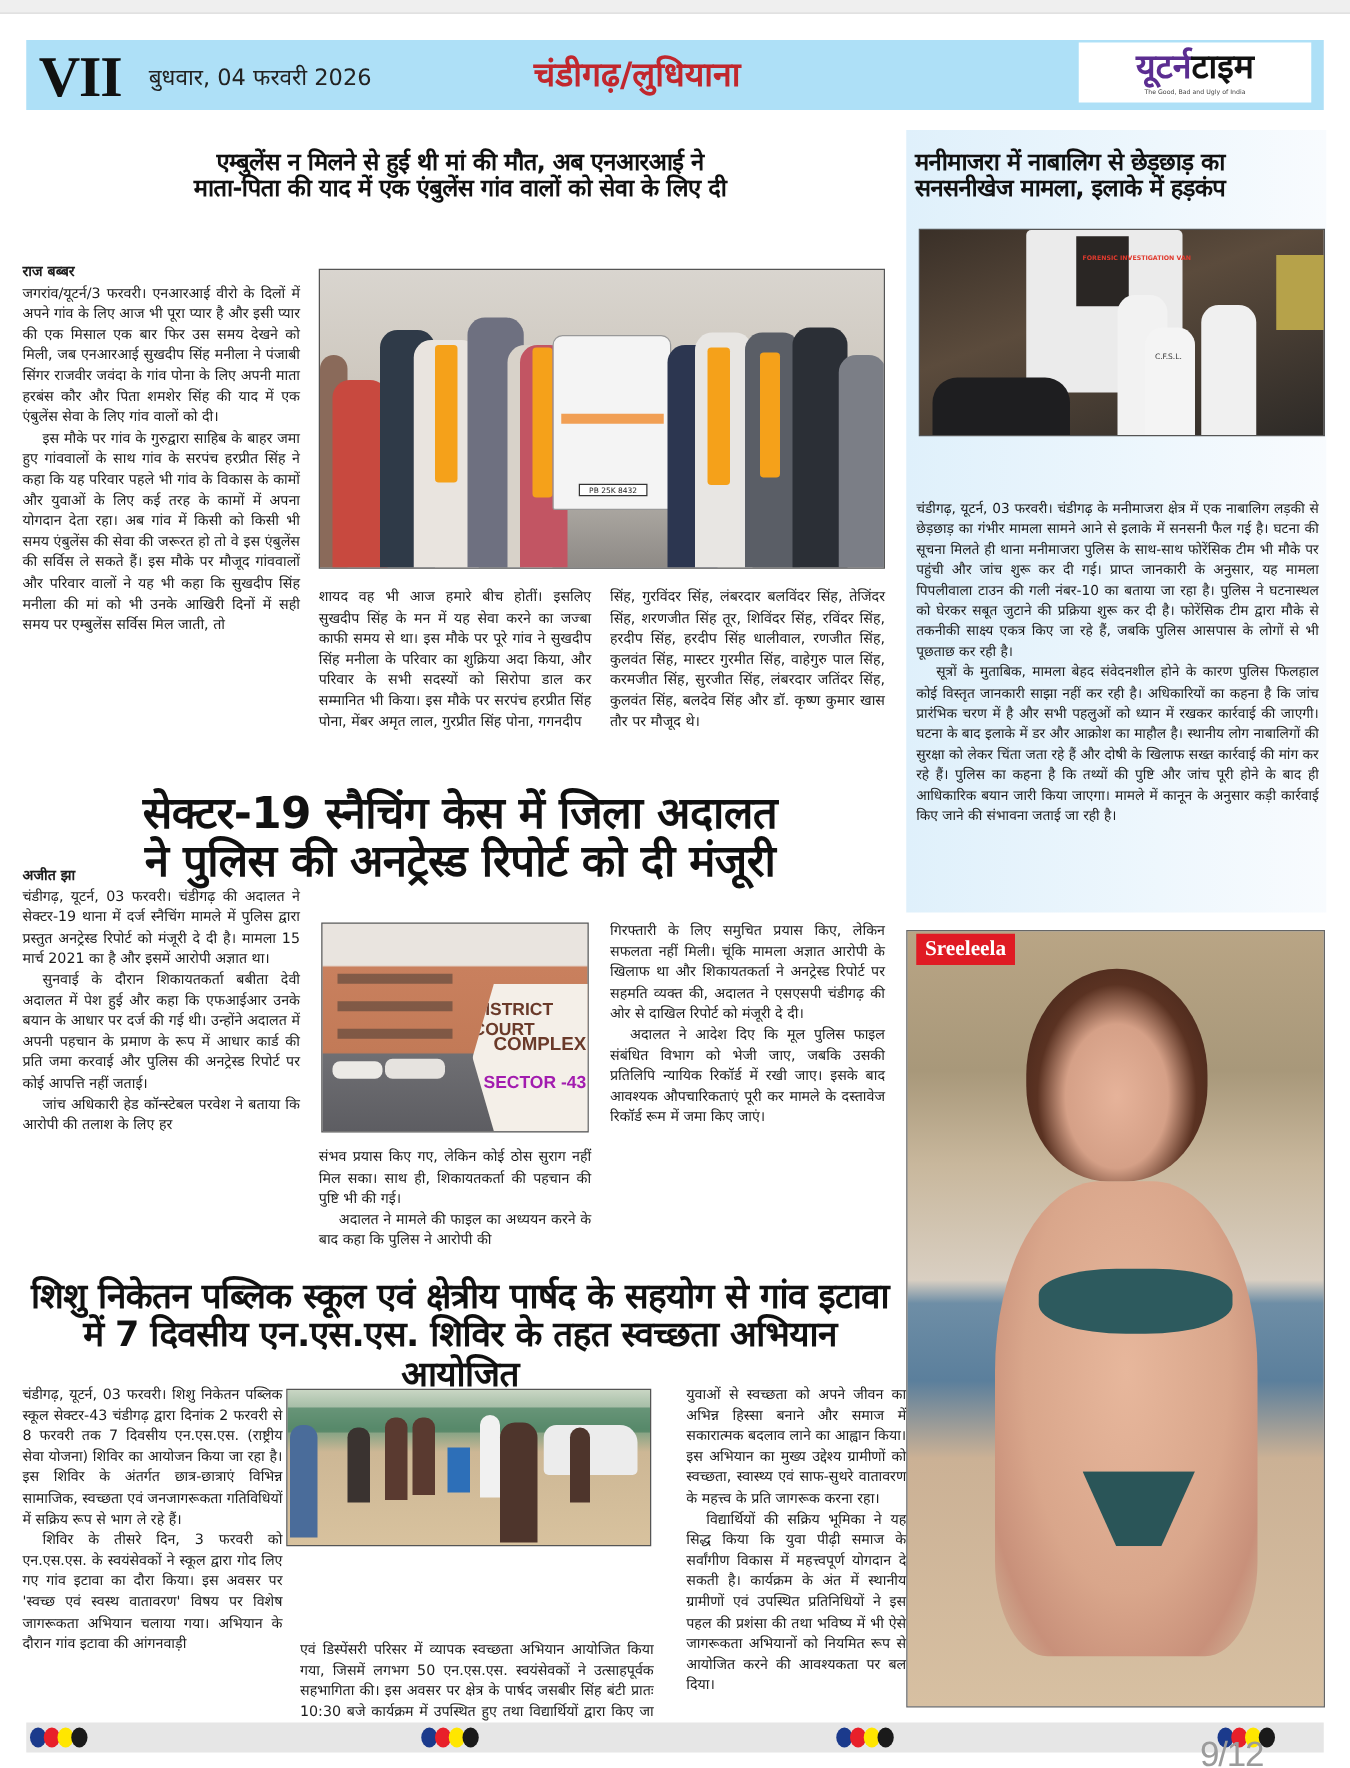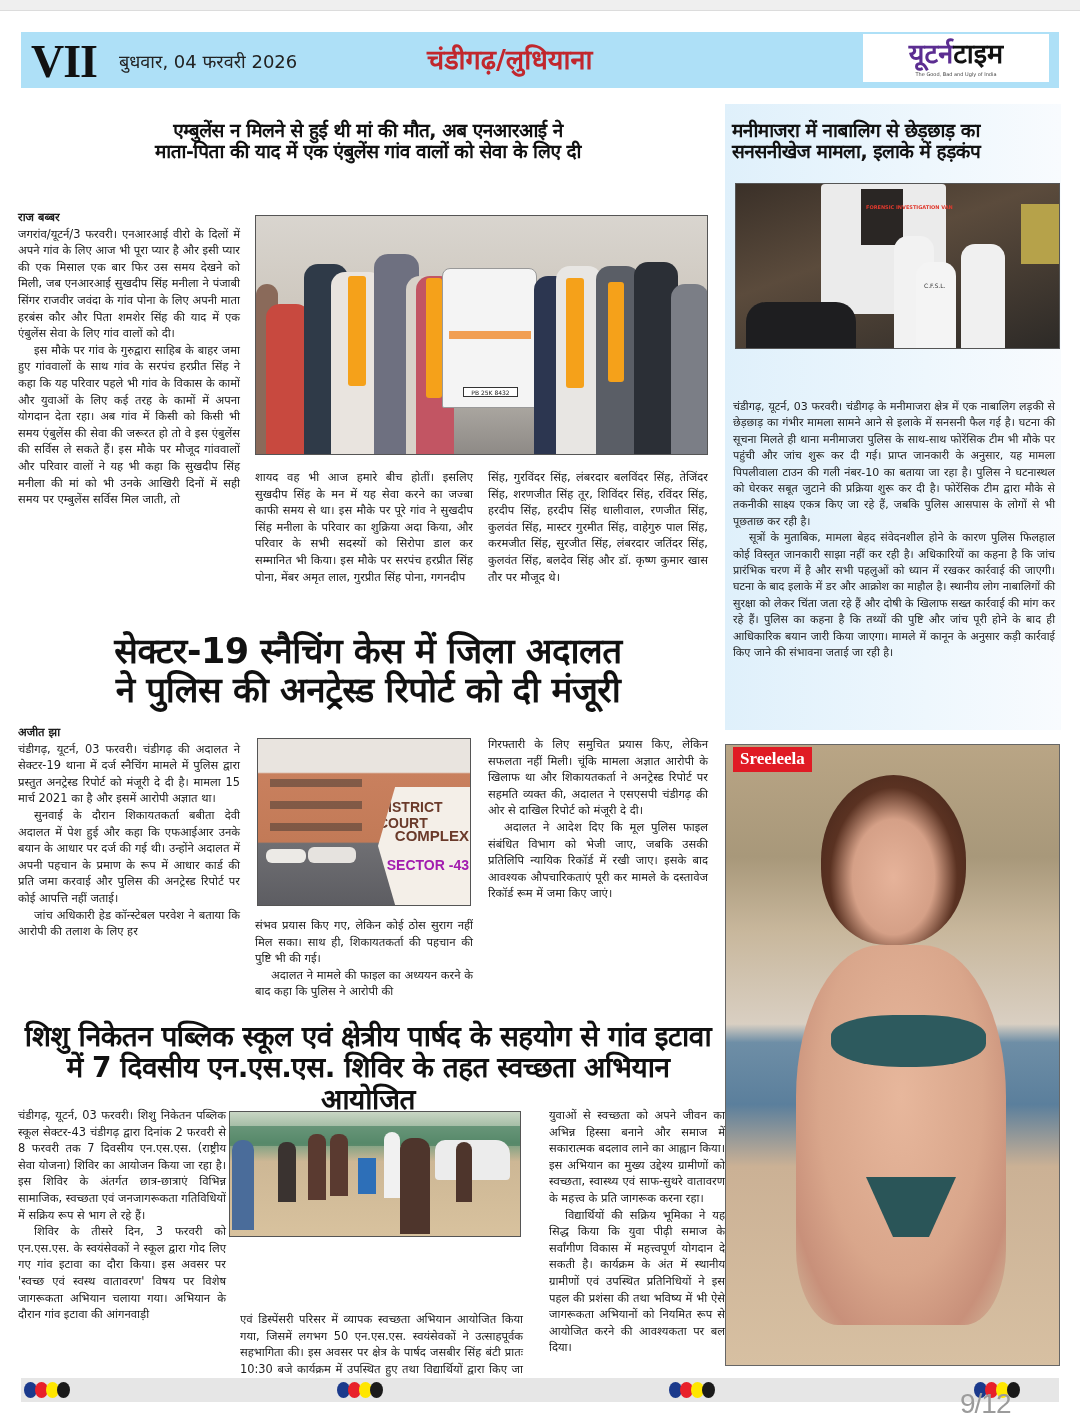--- a/index.html
+++ b/index.html
@@ -138,21 +138,21 @@
 </div>
 <div class="col" style="left:733px; top:365px; width:322px; font-size:11px; line-height:16.4px;margin-top:34px;">
   <p>चंडीगढ़, यूटर्न, 03 फरवरी। चंडीगढ़ के मनीमाजरा क्षेत्र में एक नाबालिग लड़की से छेड़छाड़ का गंभीर मामला सामने आने से इलाके में सनसनी फैल गई है। घटना की सूचना मिलते ही थाना मनीमाजरा पुलिस के साथ-साथ फोरेंसिक टीम भी मौके पर पहुंची और जांच शुरू कर दी गई। प्राप्त जानकारी के अनुसार, यह मामला पिपलीवाला टाउन की गली नंबर-10 का बताया जा रहा है। पुलिस ने घटनास्थल को घेरकर सबूत जुटाने की प्रक्रिया शुरू कर दी है। फोरेंसिक टीम द्वारा मौके से तकनीकी साक्ष्य एकत्र किए जा रहे हैं, जबकि पुलिस आसपास के लोगों से भी पूछताछ कर रही है।</p>
   <p class="ind">सूत्रों के मुताबिक, मामला बेहद संवेदनशील होने के कारण पुलिस फिलहाल कोई विस्तृत जानकारी साझा नहीं कर रही है। अधिकारियों का कहना है कि जांच प्रारंभिक चरण में है और सभी पहलुओं को ध्यान में रखकर कार्रवाई की जाएगी। घटना के बाद इलाके में डर और आक्रोश का माहौल है। स्थानीय लोग नाबालिगों की सुरक्षा को लेकर चिंता जता रहे हैं और दोषी के खिलाफ सख्त कार्रवाई की मांग कर रहे हैं। पुलिस का कहना है कि तथ्यों की पुष्टि और जांच पूरी होने के बाद ही आधिकारिक बयान जारी किया जाएगा। मामले में कानून के अनुसार कड़ी कार्रवाई किए जाने की संभावना जताई जा रही है।</p>
 </div>
 
 <div class="headline h2">
   <div>सेक्टर-19 स्नैचिंग केस में जिला अदालत</div>
   <div>ने पुलिस की अनट्रेस्ड रिपोर्ट को दी मंजूरी</div>
 </div>
-<div class="col" style="left:18px; top:724px; width:222px;">
+<div class="col" style="left:18px; top:692px; width:222px;">
   <p class="byline">अजीत झा</p>
   <p>चंडीगढ़, यूटर्न, 03 फरवरी। चंडीगढ़ की अदालत ने सेक्टर-19 थाना में दर्ज स्नैचिंग मामले में पुलिस द्वारा प्रस्तुत अनट्रेस्ड रिपोर्ट को मंजूरी दे दी है। मामला 15 मार्च 2021 का है और इसमें आरोपी अज्ञात था।</p>
   <p class="ind">सुनवाई के दौरान शिकायतकर्ता बबीता देवी अदालत में पेश हुई और कहा कि एफआईआर उनके बयान के आधार पर दर्ज की गई थी। उन्होंने अदालत में अपनी पहचान के प्रमाण के रूप में आधार कार्ड की प्रति जमा करवाई और पुलिस की अनट्रेस्ड रिपोर्ट पर कोई आपत्ति नहीं जताई।</p>
   <p class="ind">जांच अधिकारी हेड कॉन्स्टेबल परवेश ने बताया कि आरोपी की तलाश के लिए हर</p>
 </div>
 <div class="photo ph-court">
   <div style="position:absolute;left:12px;top:40px;width:92px;height:8px;background:#3b3532;opacity:.5;"></div>
   <div style="position:absolute;left:12px;top:62px;width:92px;height:8px;background:#3b3532;opacity:.5;"></div>
   <div style="position:absolute;left:12px;top:84px;width:92px;height:8px;background:#3b3532;opacity:.5;"></div>
   <div style="position:absolute;left:8px;top:110px;width:40px;height:14px;background:#eceae6;border-radius:6px;"></div>

